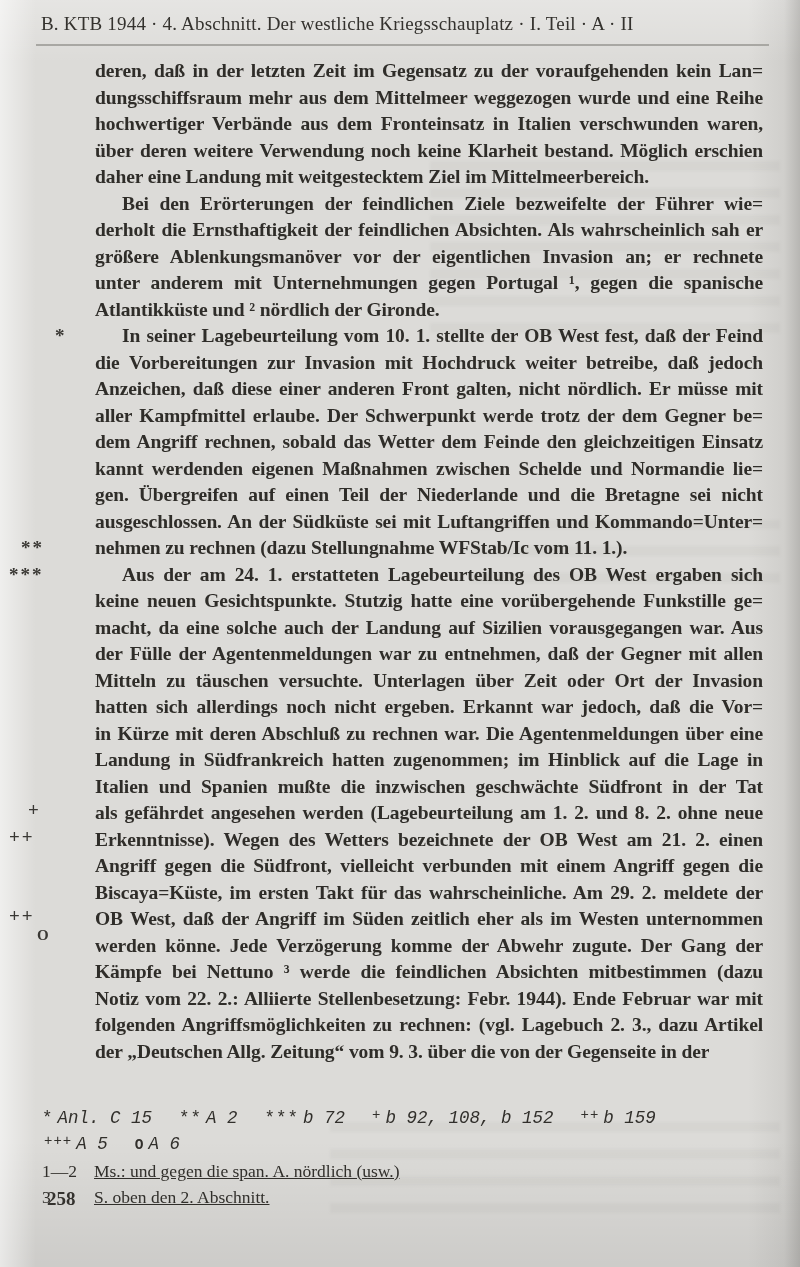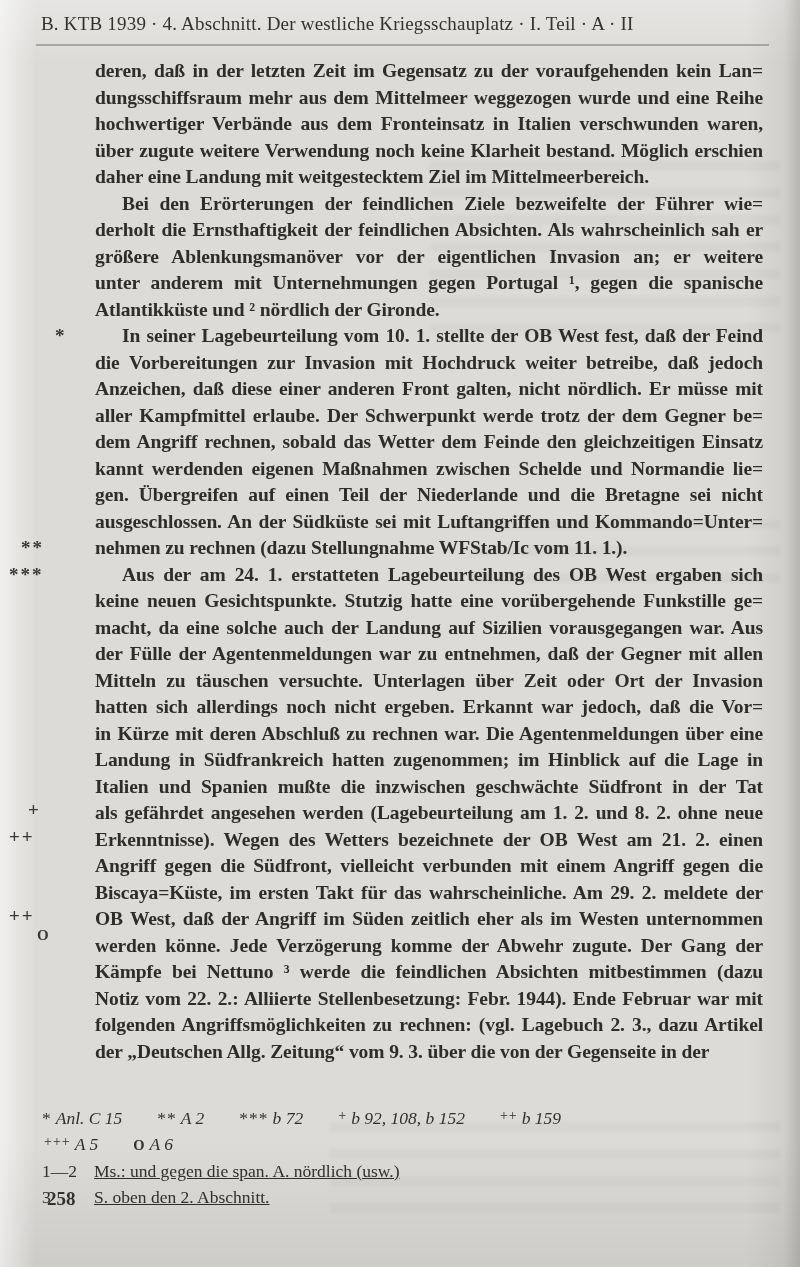--- a/index.html
+++ b/index.html
@@ -26,50 +26,50 @@
   .line.indent{padding-left:27px;}
   .marker{position:absolute;left:-86px;top:0;width:78px;font-size:19px;color:#3a3834;letter-spacing:2px;text-align:left;
     font-family:"Liberation Serif","DejaVu Serif",serif;}
   .marker[data-marker="*"]{padding-left:46px;}
   .marker[data-marker="**"]{padding-left:12px;}
   .marker[data-marker="***"]{padding-left:0;}
   .marker[data-marker="+"]{padding-left:19px;top:-3px;}
   .marker[data-marker="++"]{padding-left:0;top:-3px;}
   .marker[data-marker="O"]{padding-left:28px;top:-11px;font-size:15px;letter-spacing:0;}
   .footnotes{position:absolute;left:42px;top:1106px;width:714px;font-size:17.5px;line-height:25px;color:#312f2b;}
-  .fn-sym-row{display:flex;gap:35px;font-style:italic;}
+  .fn-sym-row{display:flex;gap:27px;font-style:italic;font-family:Liberation Mono, monospace;}
   .fn-sym-row.second{margin-left:2px;}
   .fn-item{white-space:nowrap;}
   .fn-sym{font-style:normal;margin-right:4px;letter-spacing:1px;}
   .fn-sym.plus{position:relative;top:-4px;font-size:14px;}
   .fn-sym.circle{font-size:14.5px;font-weight:bold;}
   .fn-num-row{margin-top:1px;text-decoration:underline;}
   .fn-num{display:inline-block;min-width:52px;}
   .page-number{position:absolute;left:47px;top:1188px;font-size:19px;color:#34322e;font-weight:bold;}
 </style>
 </head>
 <body>
 
 <div class="page">
   <div class="bleed bleed1"></div>
   <div class="bleed bleed2"></div>
   <div class="bleed bleed3"></div>
 
-  <div class="running-header">B. KTB 1939 · 4. Abschnitt. Der westliche Kriegsschauplatz · I. Teil · A · II</div>
+  <div class="running-header">B. KTB 1944 · 4. Abschnitt. Der westliche Kriegsschauplatz · I. Teil · A · II</div>
   <div class="header-rule"></div>
 
   <main class="body-text" id="body-text">
       <div class="line"><span class="line-text">deren, daß in der letzten Zeit im Gegensatz zu der voraufgehenden kein Lan=</span></div>
       <div class="line"><span class="line-text">dungsschiffsraum mehr aus dem Mittelmeer weggezogen wurde und eine Reihe</span></div>
       <div class="line"><span class="line-text">hochwertiger Verbände aus dem Fronteinsatz in Italien verschwunden waren,</span></div>
-      <div class="line"><span class="line-text">über zugute weitere Verwendung noch keine Klarheit bestand. Möglich erschien</span></div>
+      <div class="line"><span class="line-text">über deren weitere Verwendung noch keine Klarheit bestand. Möglich erschien</span></div>
       <div class="line para-end"><span class="line-text">daher eine Landung mit weitgestecktem Ziel im Mittelmeerbereich.</span></div>
       <div class="line indent"><span class="line-text">Bei den Erörterungen der feindlichen Ziele bezweifelte der Führer wie=</span></div>
       <div class="line"><span class="line-text">derholt die Ernsthaftigkeit der feindlichen Absichten. Als wahrscheinlich sah er</span></div>
-      <div class="line"><span class="line-text">größere Ablenkungsmanöver vor der eigentlichen Invasion an; er weitere</span></div>
+      <div class="line"><span class="line-text">größere Ablenkungsmanöver vor der eigentlichen Invasion an; er rechnete</span></div>
       <div class="line"><span class="line-text">unter anderem mit Unternehmungen gegen Portugal ¹, gegen die spanische</span></div>
       <div class="line para-end"><span class="line-text">Atlantikküste und ² nördlich der Gironde.</span></div>
       <div class="line indent"><span class="marker" data-marker="*">*</span><span class="line-text">In seiner Lagebeurteilung vom 10. 1. stellte der OB West fest, daß der Feind</span></div>
       <div class="line"><span class="line-text">die Vorbereitungen zur Invasion mit Hochdruck weiter betreibe, daß jedoch</span></div>
       <div class="line"><span class="line-text">Anzeichen, daß diese einer anderen Front galten, nicht nördlich. Er müsse mit</span></div>
       <div class="line"><span class="line-text">aller Kampfmittel erlaube. Der Schwerpunkt werde trotz der dem Gegner be=</span></div>
       <div class="line"><span class="line-text">dem Angriff rechnen, sobald das Wetter dem Feinde den gleichzeitigen Einsatz</span></div>
       <div class="line"><span class="line-text">kannt werdenden eigenen Maßnahmen zwischen Schelde und Normandie lie=</span></div>
       <div class="line"><span class="line-text">gen. Übergreifen auf einen Teil der Niederlande und die Bretagne sei nicht</span></div>
       <div class="line"><span class="line-text">ausgeschlossen. An der Südküste sei mit Luftangriffen und Kommando=Unter=</span></div>

